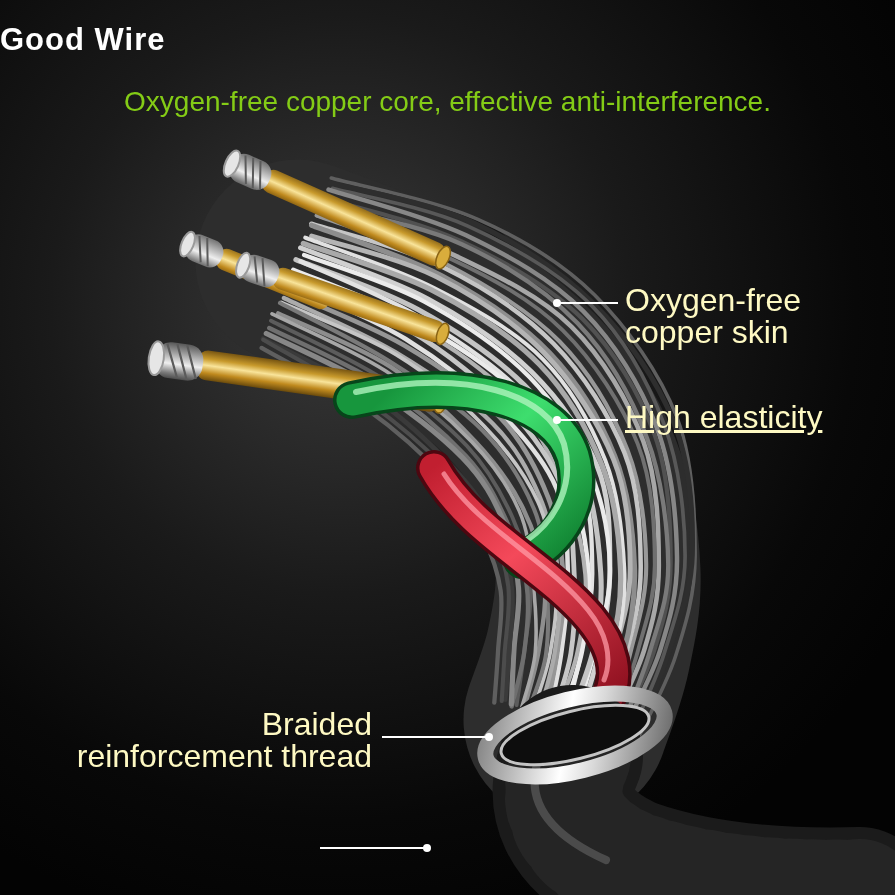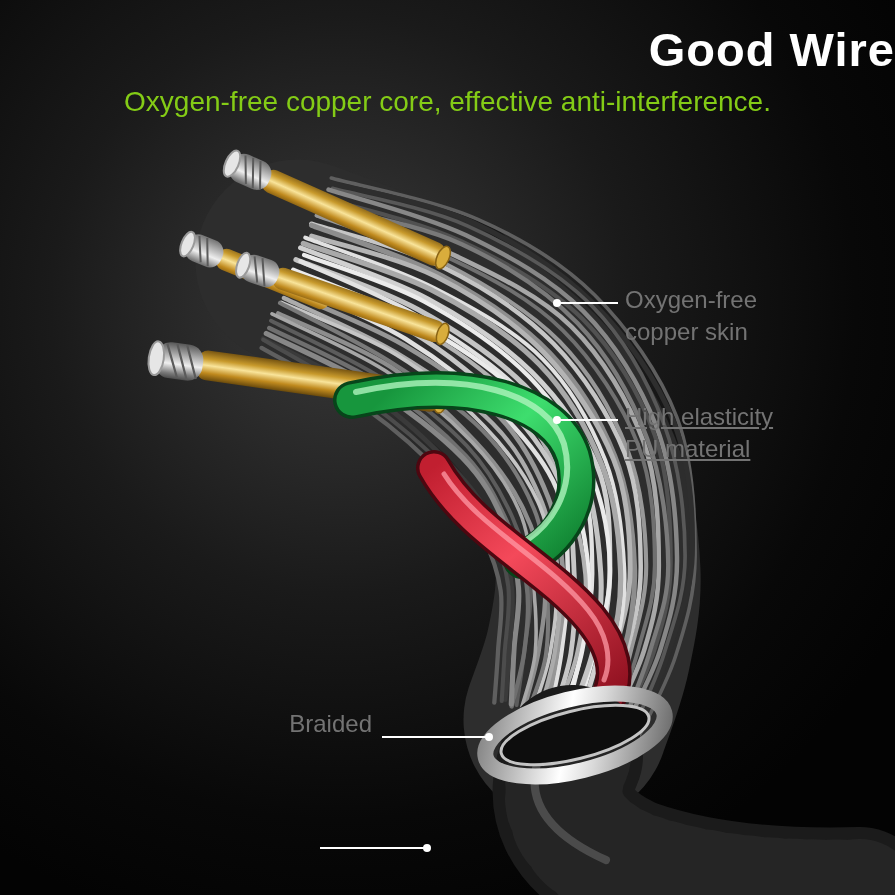--- a/index.html
+++ b/index.html
@@ -3,28 +3,28 @@
 <meta charset="utf-8">
 <style>
   html,body{margin:0;padding:0;background:#000;}
   .stage{
     position:relative;width:895px;height:895px;overflow:hidden;
     font-family:"Liberation Sans", sans-serif;background:#050505;
   }
   .stage svg{position:absolute;left:0;top:0;}
   .overlay-text{position:absolute;color:#ffffff;}
   .title{
-    top:22px;left:0;width:100%;text-align:right;
-    font-size:47px;font-weight:bold;letter-spacing:1px;
+    top:22px;left:0;width:100%;text-align:left;
+    font-size:31px;font-weight:bold;letter-spacing:1px;
   }
   .subtitle{
     top:86px;left:0;width:100%;text-align:center;
     font-size:28px;font-weight:400;color:#84cc16;
   }
-  .callout{position:absolute;color:#737373;font-size:24px;line-height:32px;}
+  .callout{position:absolute;color:#fef9c3;font-size:32px;line-height:32px;}
   .callout.right-side{left:625px;}
   #callout-copper-core{top:284px;}
   #callout-pu-material{top:401px;text-decoration:underline;}
   #callout-braided-thread{left:0;width:372px;top:708px;text-align:right;}
   #callout-transparent-skin{left:148px;top:832px;}
 </style>
 </head>
 <body>
 
 <div class="stage">
@@ -180,21 +180,21 @@
   <div class="overlay-text title">Good Wire</div>
   <div class="overlay-text subtitle">Oxygen-free copper core, effective anti-interference.</div>
 
   <div class="callout right-side" id="callout-copper-core">
     <div>Oxygen-free</div>
     <div>copper skin</div>
   </div>
 
   <div class="callout right-side" id="callout-pu-material">
     <div>High elasticity</div>
-    <div>PU material</div>
   </div>
 
   <div class="callout" id="callout-braided-thread">
     <div>Braided</div>
+    <div>reinforcement thread</div>
   </div>
 
 
 </div>
 
 </body></html>

